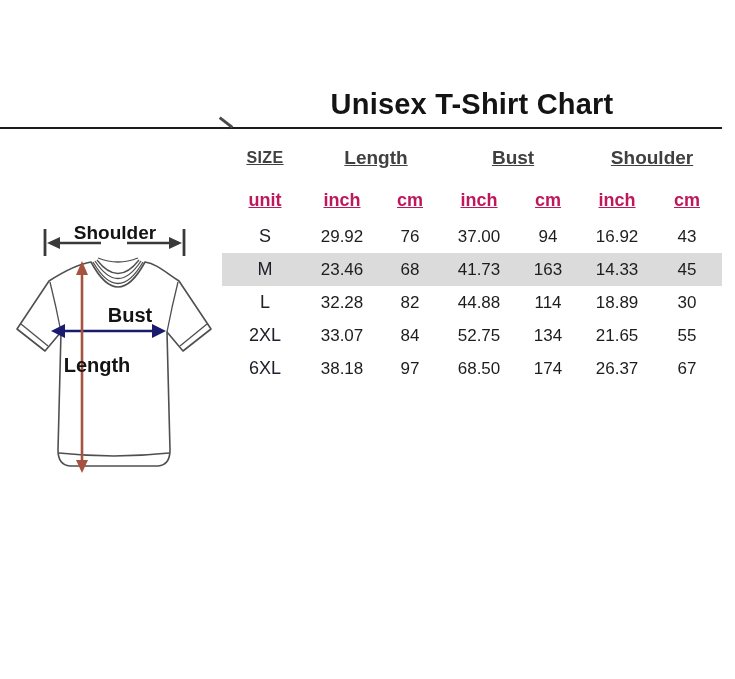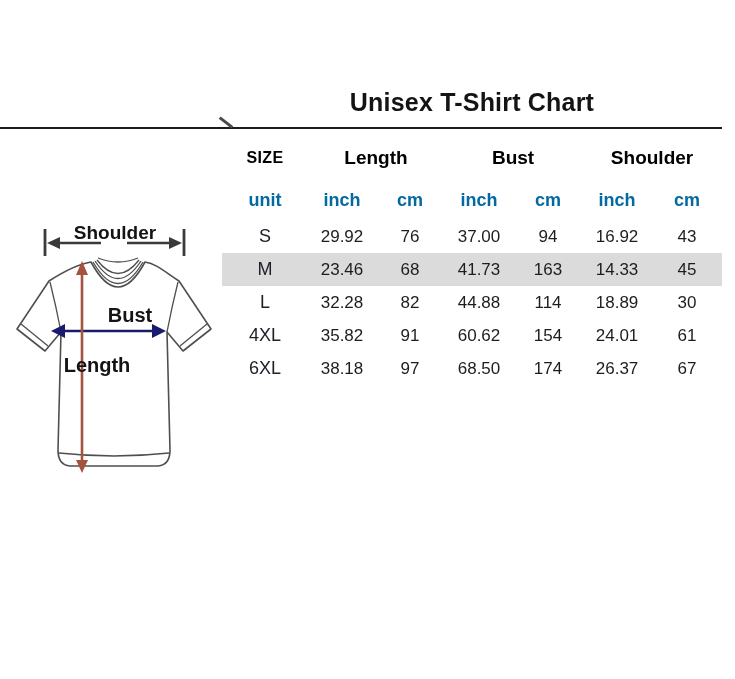--- a/index.html
+++ b/index.html
@@ -2,21 +2,21 @@
 <html style="--stripe: #dbdbdb; --c-length: #a5523e; --c-bust: #1b1b6e; --c-shoulder: #3a3a3a; --c-outline: #4f4f4f;"><head>
 <meta charset="utf-8">
 <style>
   html,body{margin:0;padding:0;background:#fff;}
   .canvas{
     position:relative;width:735px;height:679px;background:#ffffff;
     font-family:"Liberation Sans",sans-serif;overflow:hidden;
   }
   .title{
     position:absolute;left:222px;top:88px;width:500px;text-align:center;
-    font-size:25px;font-weight:bold;color:#141414;letter-spacing:0.2px;
+    font-size:29px;font-weight:bold;color:#141414;letter-spacing:0.2px;
   }
   .title-rule{position:absolute;left:0;top:127px;width:722px;height:2px;background:#1c1c1c;}
   .rule-tick{position:absolute;left:218px;top:121px;width:16px;height:3px;background:#4a4a4a;transform:rotate(38deg);}
 
   .shirt-svg{position:absolute;left:10px;top:215px;width:210px;height:275px;}
   .outline{fill:#ffffff;stroke:var(--c-outline);stroke-width:1.6;stroke-linejoin:round;}
   .thin{fill:none;stroke:var(--c-outline);stroke-width:1.3;}
   .sh-line{stroke:var(--c-shoulder);stroke-width:2.4;fill:none;}
   .sh-bar{stroke:var(--c-shoulder);stroke-width:2.8;fill:none;}
   .sh-head{fill:var(--c-shoulder);}
@@ -30,23 +30,23 @@
   .lbl-bust{left:102px;top:304px;width:56px;text-align:center;font-size:20px;}
   .lbl-length{left:58px;top:354px;width:78px;text-align:center;font-size:20px;}
 
   table.size-table{
     position:absolute;left:222px;top:136px;width:500px;
     border-collapse:collapse;table-layout:fixed;
   }
   .size-table th,.size-table td{
     padding:0;text-align:center;vertical-align:middle;border:none;
   }
-  .group-row th{height:44px;font-size:19px;font-weight:bold;color:#000000;}
+  .group-row th{height:44px;font-size:19px;font-weight:bold;color:#404040;text-decoration:underline;}
   .group-row th.size-h{font-size:16px;letter-spacing:0.4px;}
-  .unit-row th{height:40px;font-size:18px;font-weight:bold;color:#0369a1;}
+  .unit-row th{height:40px;font-size:18px;font-weight:bold;color:#be185d;text-decoration:underline;}
   tbody td{height:33px;font-size:17px;color:#1d1d1d;}
   tbody td:first-child{font-size:18px;color:#20202b;}
   tbody tr.striped{background:var(--stripe);}
 </style>
 </head>
 <body>
 
 <div class="canvas">
 
   <div class="title">Unisex T-Shirt Chart</div>
@@ -142,31 +142,31 @@
       <td>L</td>
       <td>32.28</td>
       <td>82</td>
       <td>44.88</td>
       <td>114</td>
       <td>18.89</td>
       <td>30</td>
     </tr>
 
 
+    <tr>
+      <td>2XL</td>
+      <td>33.07</td>
+      <td>84</td>
+      <td>52.75</td>
+      <td>134</td>
+      <td>21.65</td>
+      <td>55</td>
+    </tr>
 
 
-    <tr>
-      <td>4XL</td>
-      <td>35.82</td>
-      <td>91</td>
-      <td>60.62</td>
-      <td>154</td>
-      <td>24.01</td>
-      <td>61</td>
-    </tr>
 
 
     <tr>
       <td>6XL</td>
       <td>38.18</td>
       <td>97</td>
       <td>68.50</td>
       <td>174</td>
       <td>26.37</td>
       <td>67</td>

